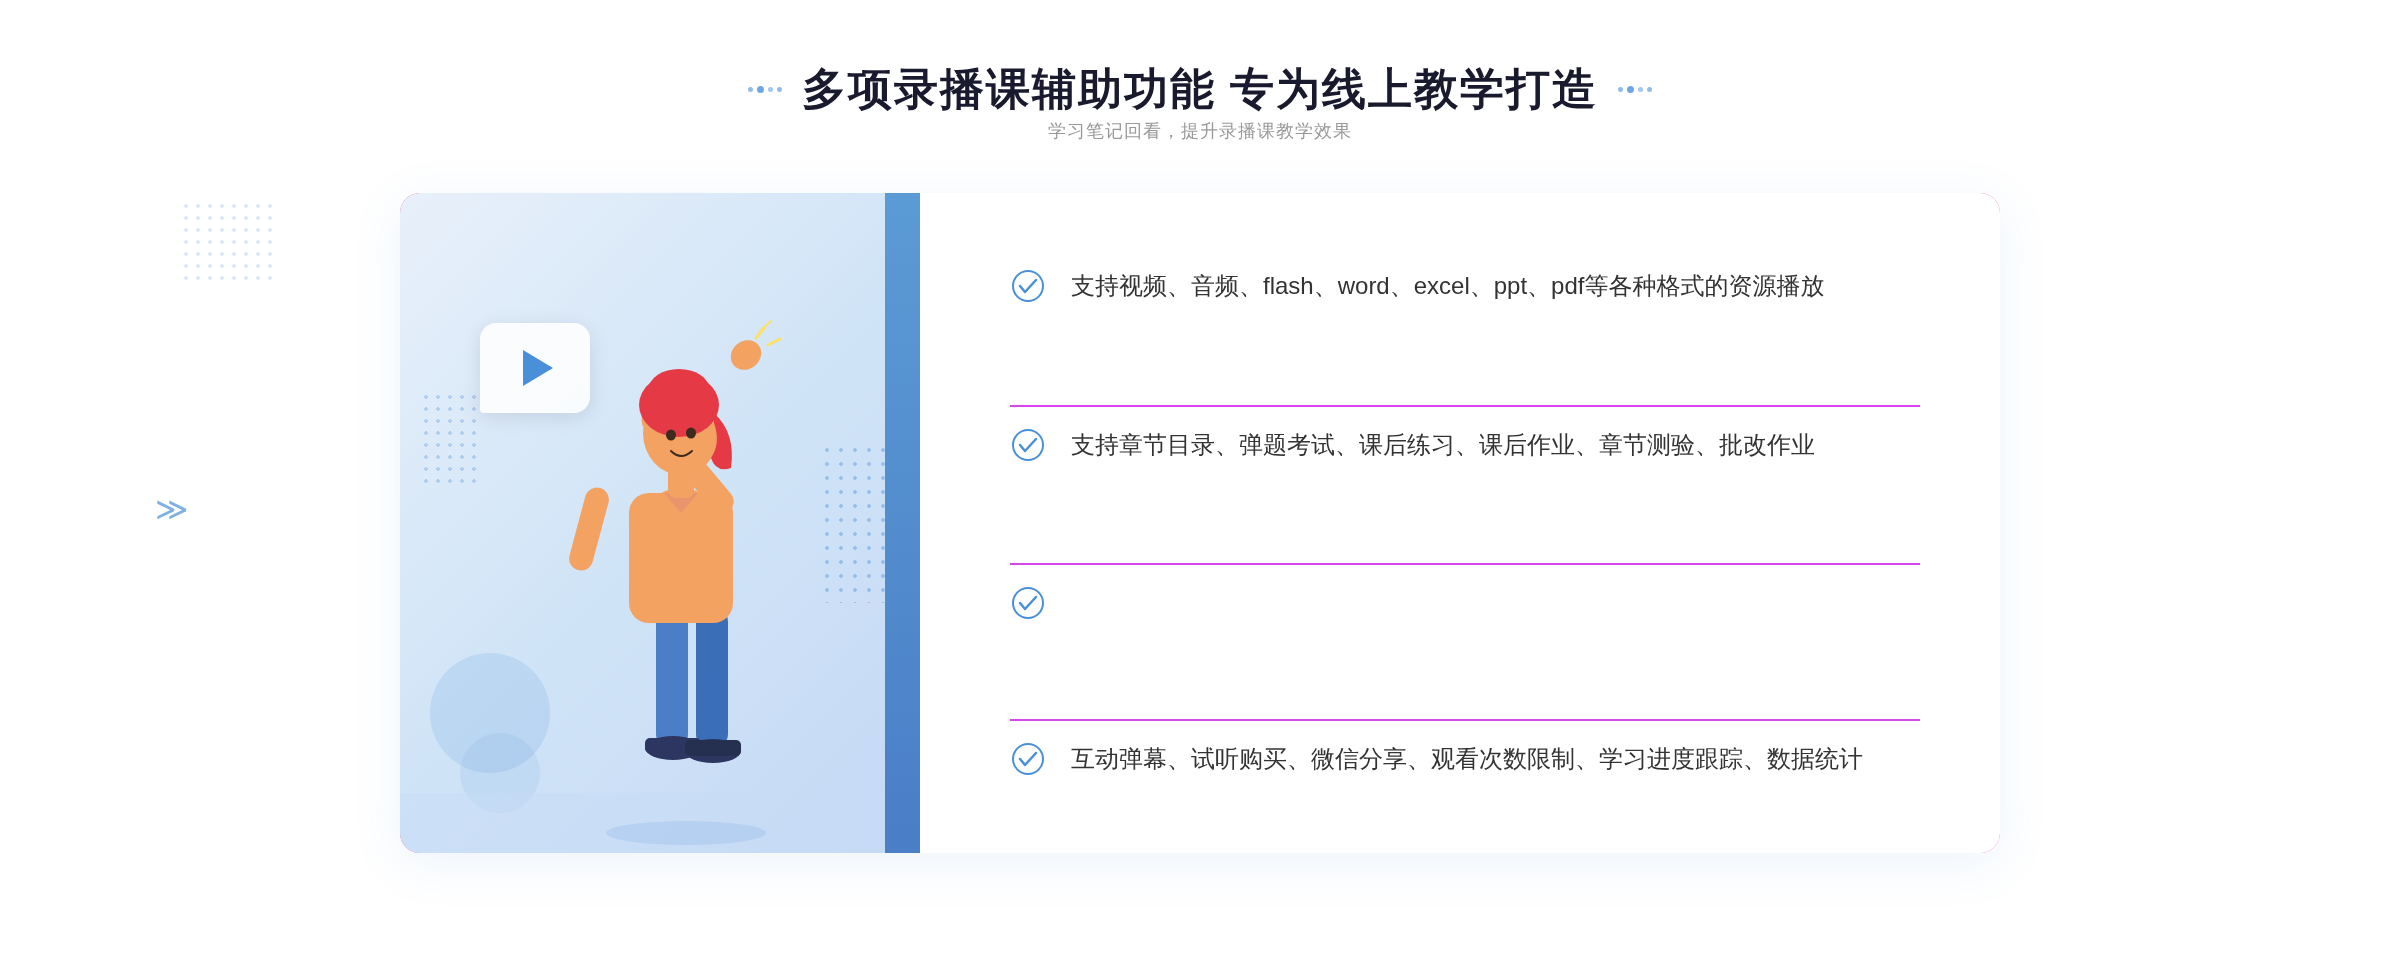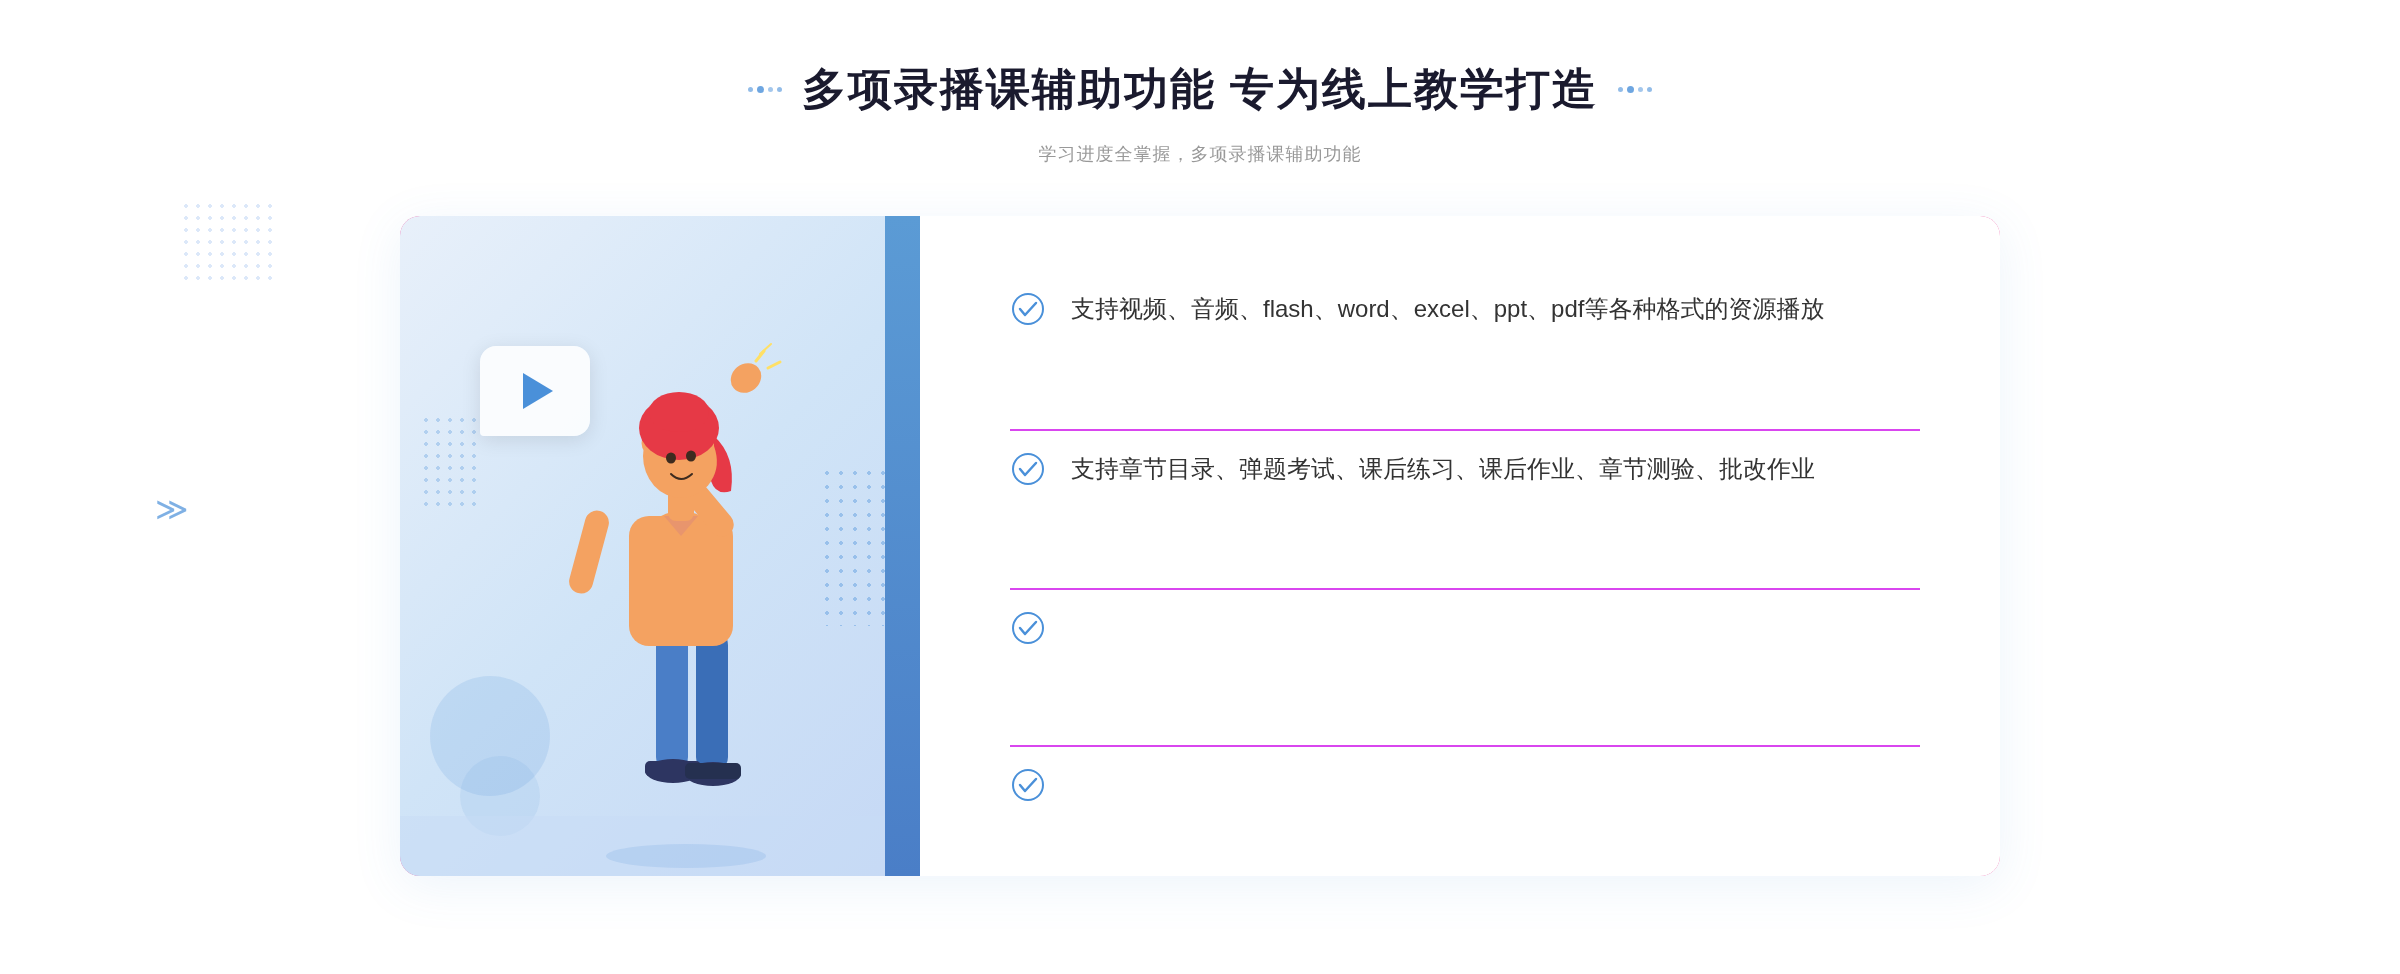--- a/index.html
+++ b/index.html
@@ -52,21 +52,21 @@
     .header-section {
       text-align: center;
       margin-bottom: 50px;
     }
 
     .main-title-row {
       display: flex;
       align-items: center;
       justify-content: center;
       gap: 20px;
-      margin-bottom: 23px;
+      margin-bottom: 0;
     }
 
     .title-decoration {
       display: flex;
       align-items: center;
       gap: 4px;
     }
 
     .title-decoration span {
       display: inline-block;
@@ -291,21 +291,21 @@
           <span></span>
       </div>
       <h1 class="main-title">多项录播课辅助功能 专为线上教学打造</h1>
       <div class="title-decoration">
         <span></span>
           <span></span>
           <span></span>
           <span></span>
       </div>
     </div>
-    <p class="sub-title">学习进度全掌握，多项录播课辅助功能</p>
+    <p class="sub-title">学习笔记回看，提升录播课教学效果</p>
   </div>
 
   <div class="content-wrapper">
 
     <div class="left-panel">
       <div class="panel-bg-circle1"></div>
       <div class="panel-bg-circle2"></div>
       <div class="panel-dots"></div>
       <div class="panel-dots2"></div>
       <div class="floor-element"></div>
@@ -392,18 +392,19 @@
         </div>
       </div>
 
       <div class="feature-item">
         <div class="check-icon">
           <svg viewBox="0 0 36 36" xmlns="http://www.w3.org/2000/svg">
             <circle cx="18" cy="18" r="15" class="check-circle"></circle>
             <polyline points="10,18 15,24 26,12" class="check-mark"></polyline>
           </svg>
         </div>
+        <p class="feature-text">互动弹幕、试听购买、微信分享、观看次数限制、学习进度跟踪、数据统计</p>
       </div>
 
     </div>
   </div>
 
 </div>
 
 </body></html>

